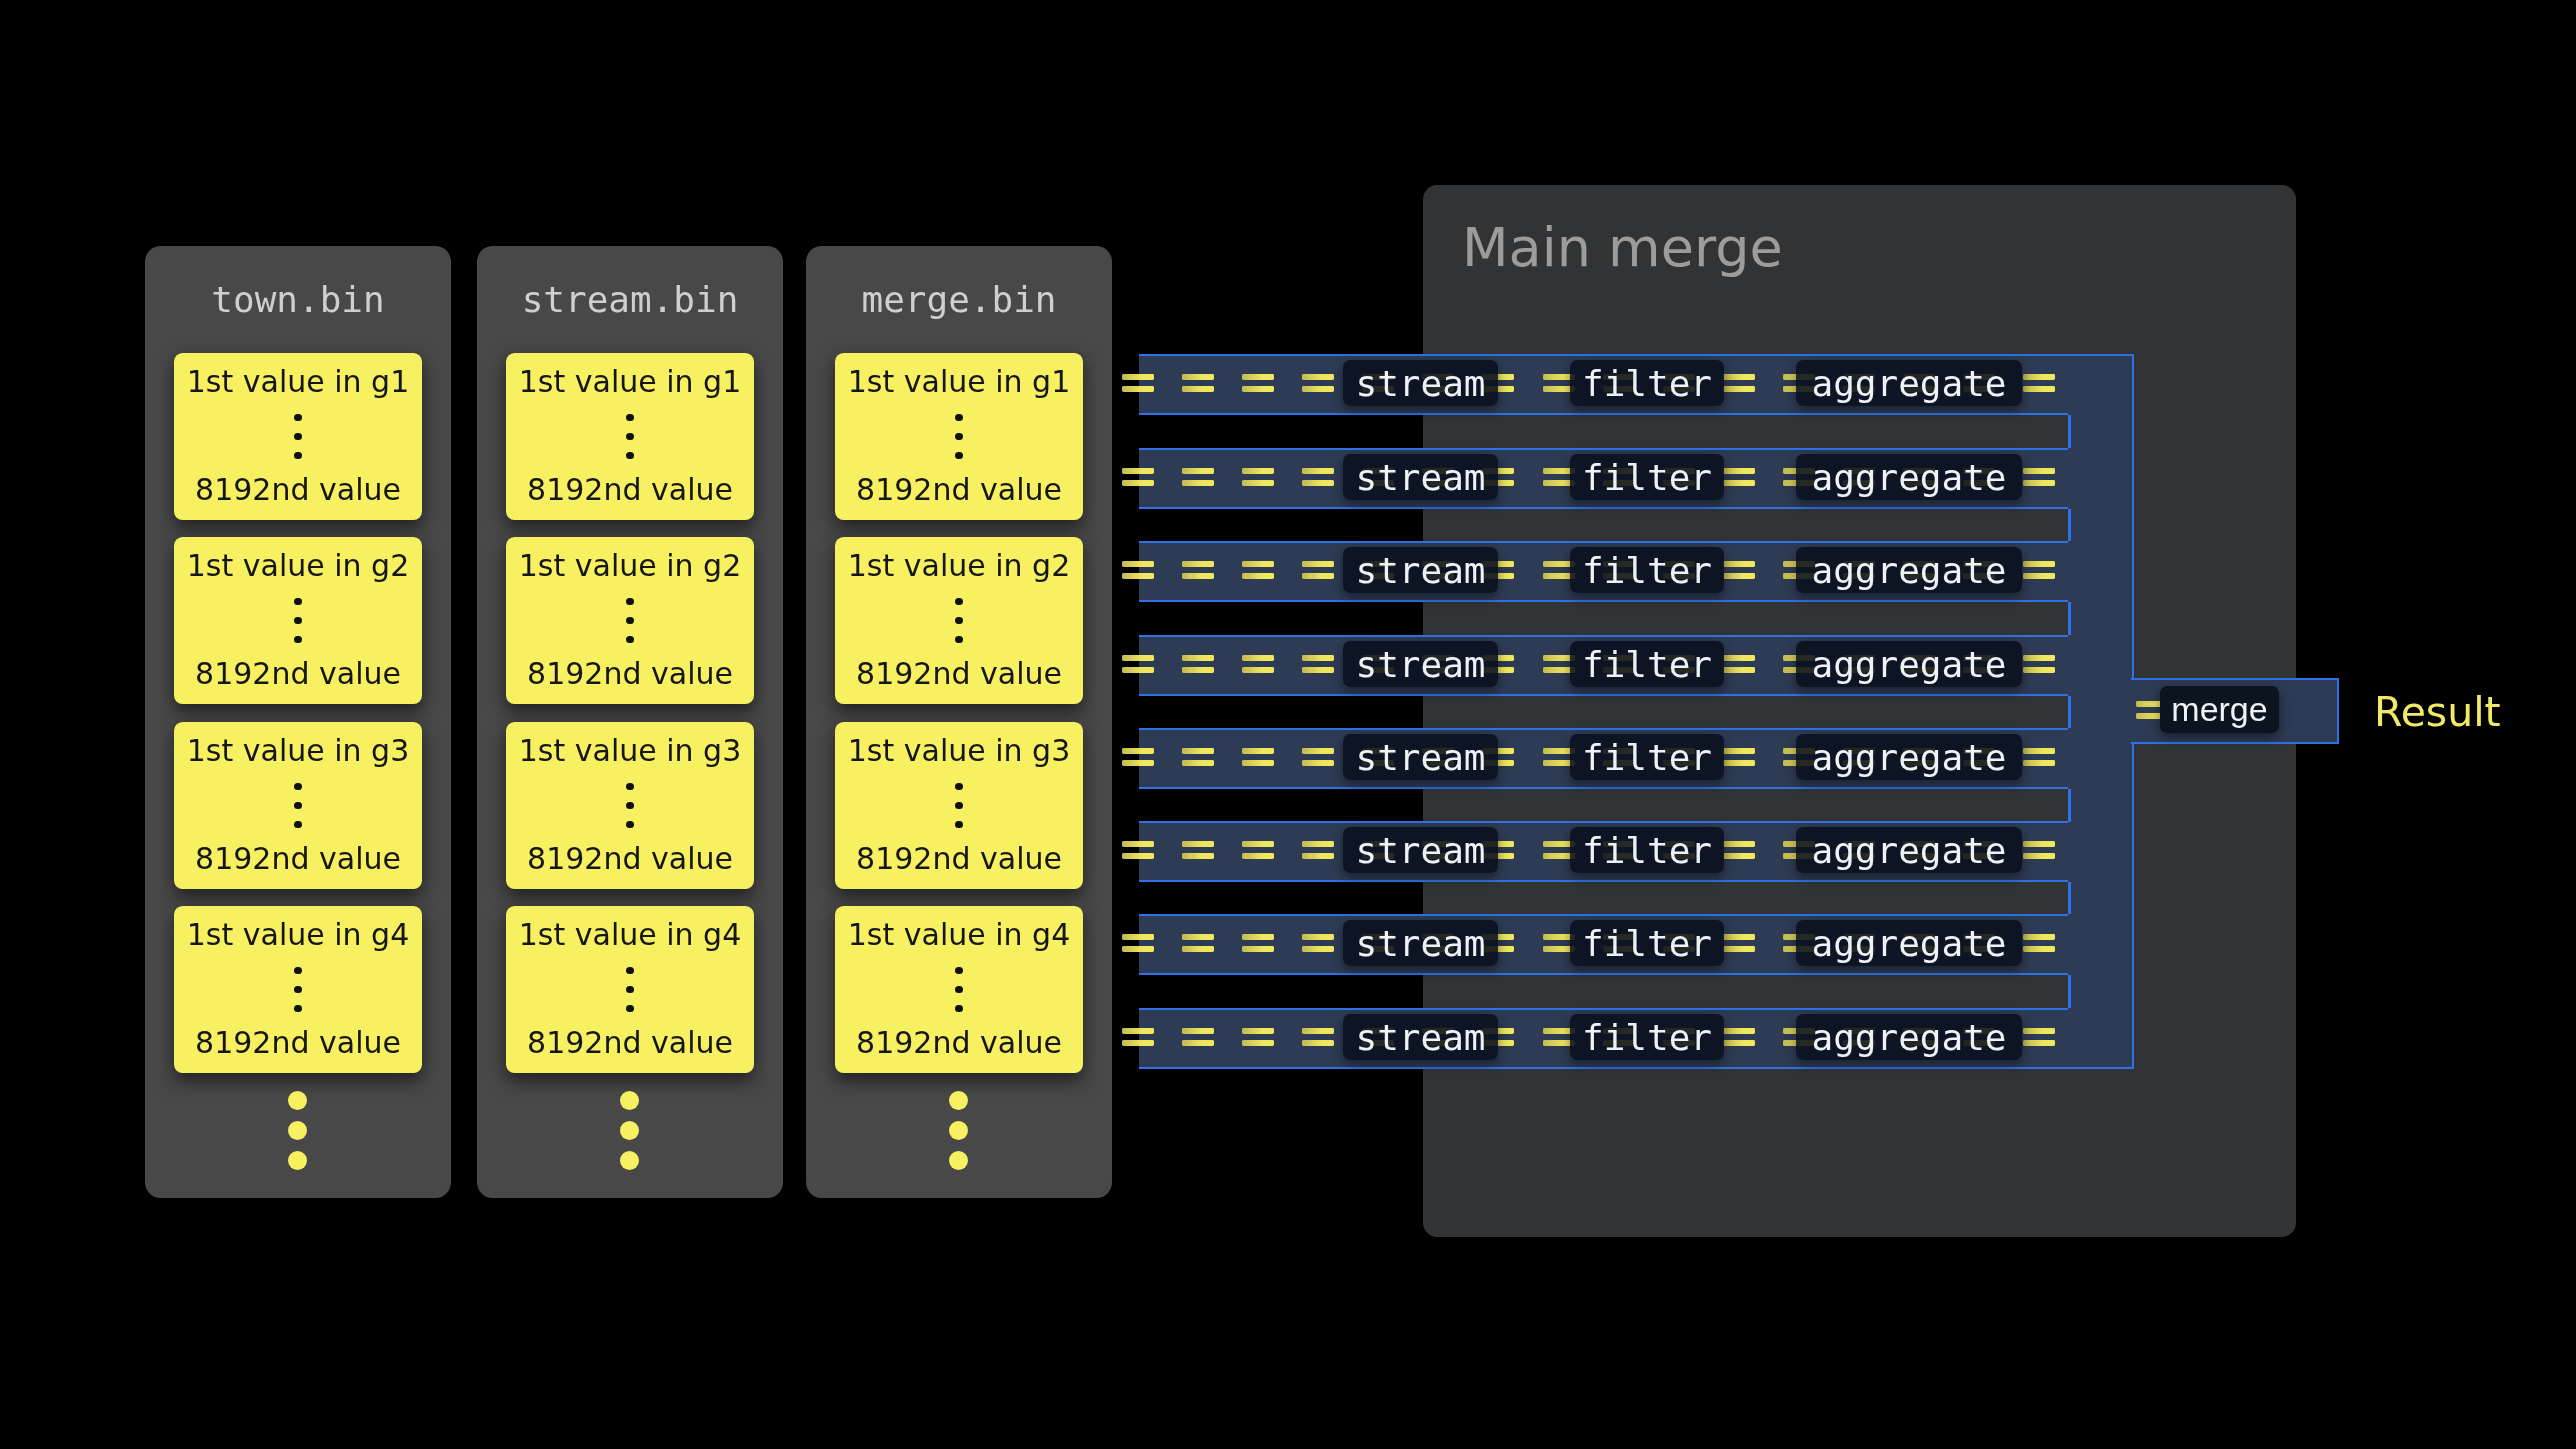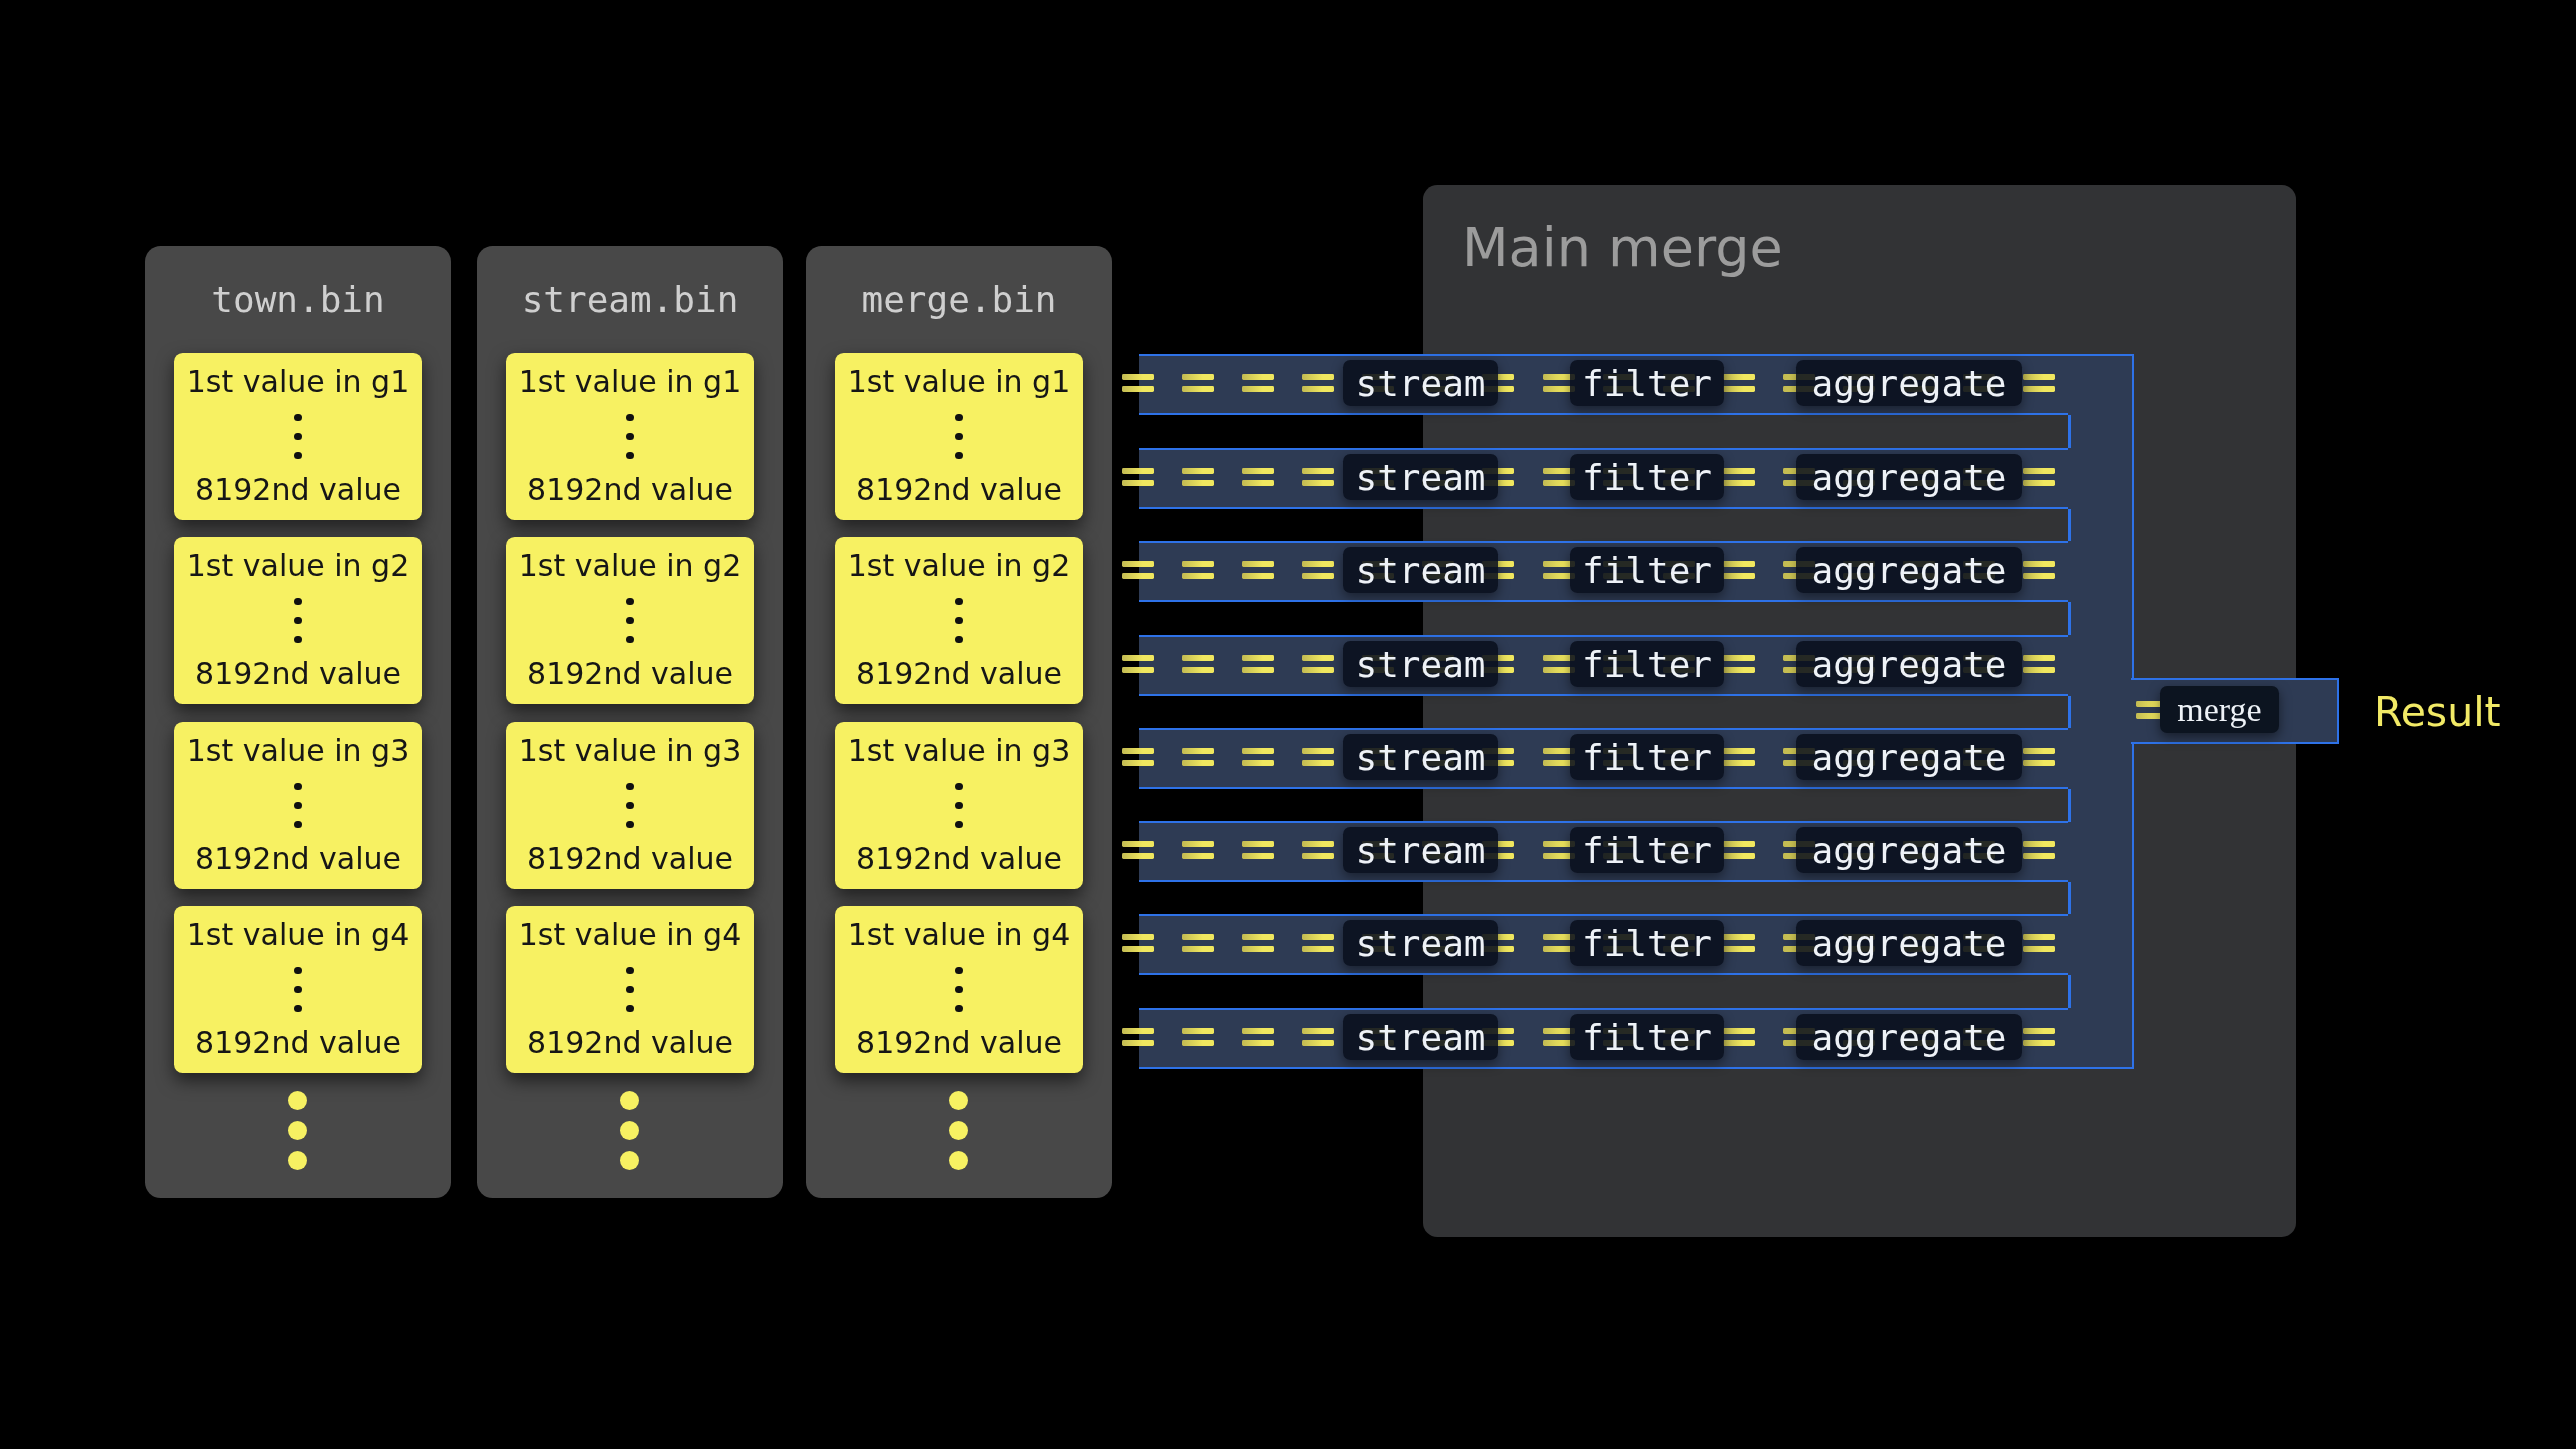--- a/index.html
+++ b/index.html
@@ -51,21 +51,21 @@
     background:var(--navy);border-top:2.9px solid var(--blue);
     border-bottom:2.9px solid var(--blue);border-right:2.9px solid var(--blue);
     box-sizing:border-box;z-index:1;}
 
   
   .stub{position:absolute;left:2131px;top:678px;width:208px;height:66px;
     background:var(--navy);border:2.9px solid var(--blue);border-left:none;
     box-sizing:border-box;z-index:3;}
   .merge-box{position:absolute;left:29px;top:6.4px;width:119px;height:47px;
     background:var(--merge_bg);border-radius:7.2px;color:#eef2f7;
-    font-family:Liberation Serif, serif;font-size:34px;
+    font-family:Liberation Sans, sans-serif;font-size:34px;
     display:flex;align-items:center;justify-content:center;
     box-shadow:0 4.3px 11.4px rgba(0,0,0,.5);white-space:pre;}
   .result-label{position:absolute;left:2374px;top:688px;font-size:41px;
     color:var(--yellow_text);white-space:pre;z-index:1;}
 </style>
 </head>
 <body style="--blue: #2e72e8; --navy: #2e3b54; --yellow: #f7f162; --yellow_text: #f2ea66; --panel: #323335; --container: #484848;">
 
 <div class="panel">
   <div class="panel-title">Main merge</div>

